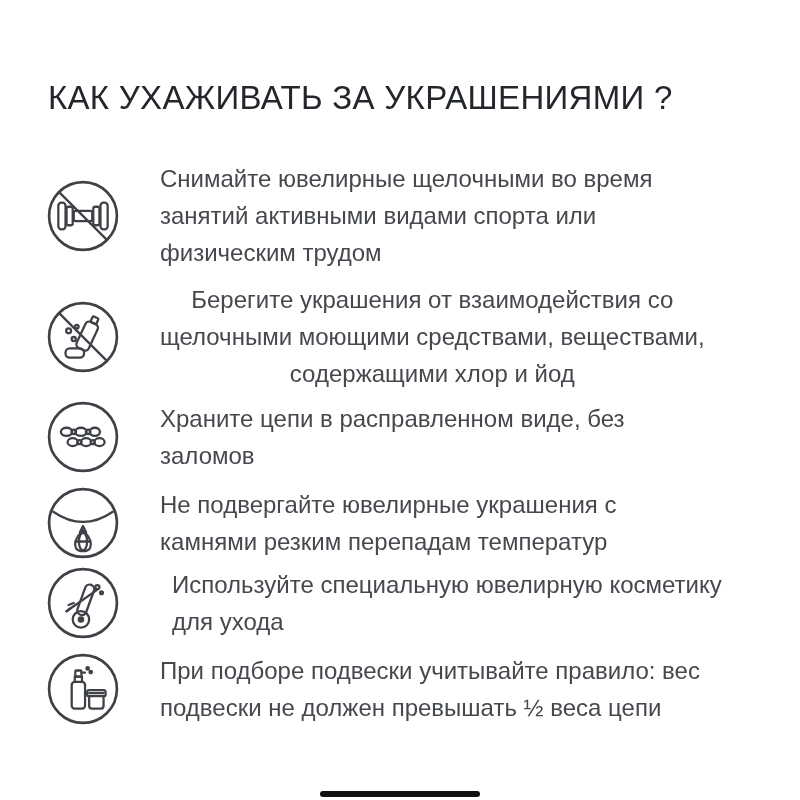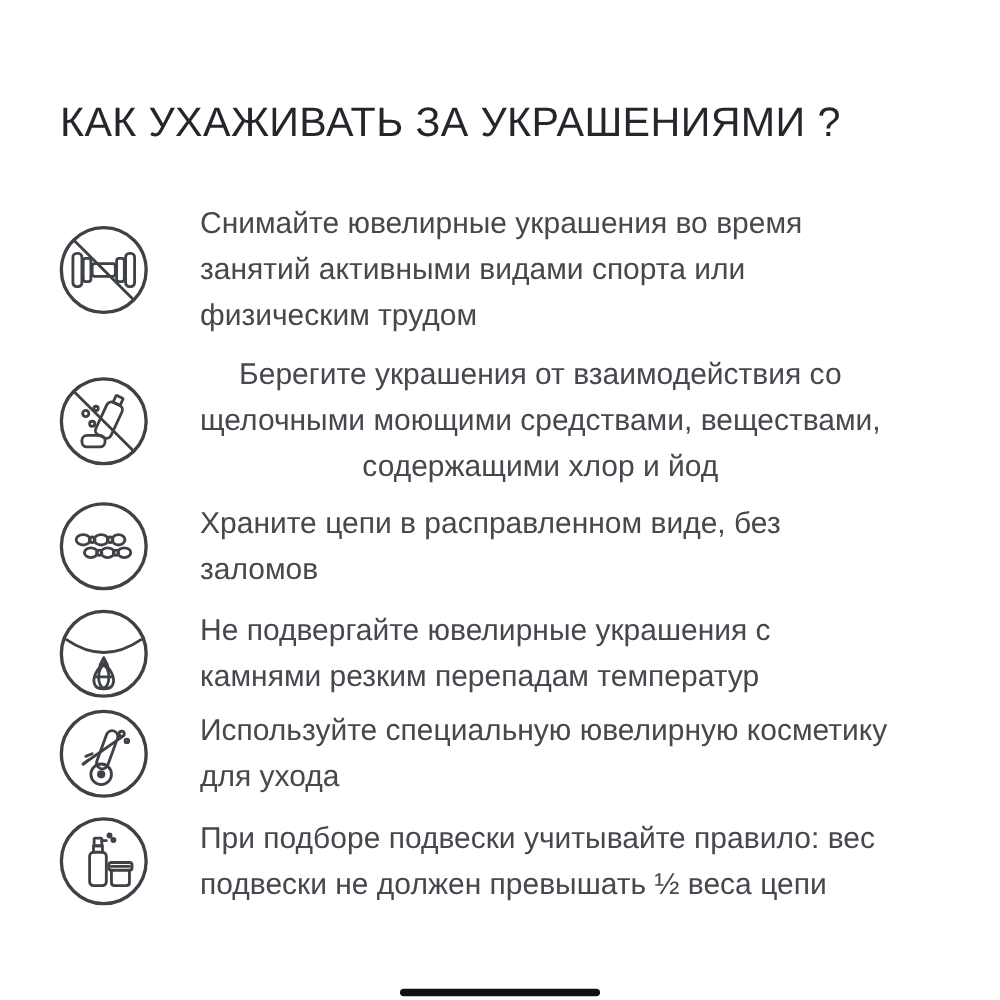--- a/index.html
+++ b/index.html
@@ -23,21 +23,21 @@
   }
   .tips { display: block; }
   .tip {
     display: flex;
     align-items: center;
   }
   .tip-1 { margin-bottom: 10px; }
   .tip-2 { margin-bottom: 8px; text-align: center; }
   .tip-3 { }
   .tip-4 { margin-bottom: 6px; margin-top: 12px; }
-  .tip-5 { margin-bottom: 12px; }
+  .tip-5 { margin-bottom: 12px; gap: 12px; }
   .icon-wrap {
     flex: none;
     width: 74px;
     height: 74px;
     margin-right: 40px;
     display: block;
   }
   .icon-wrap svg { display: block; width: 74px; height: 74px; }
   .icon-wrap svg * { stroke: #3e4146; fill: none; stroke-width: 2.2; stroke-linecap: round; stroke-linejoin: round; }
   .icon-wrap svg .ring { stroke-width: 2.6; }
@@ -74,21 +74,21 @@
         <svg viewBox="0 0 72 72">
           <circle class="ring" cx="36" cy="36" r="33"></circle>
           <rect x="27" y="31" width="18" height="10" rx="2"></rect>
           <rect x="20" y="27" width="6" height="18" rx="2"></rect>
           <rect x="12" y="23" width="7" height="26" rx="3"></rect>
           <rect x="46" y="27" width="6" height="18" rx="2"></rect>
           <rect x="53" y="23" width="7" height="26" rx="3"></rect>
           <line x1="13" y1="13" x2="59" y2="59"></line>
         </svg>
       </span>
-      <p class="tip-text">Снимайте ювелирные украшения во время
+      <p class="tip-text">Снимайте ювелирные щелочными во время
 занятий активными видами спорта или
 физическим трудом</p>
     </div>
 
     <div class="tip tip-2">
       <span class="icon-wrap">
         <svg viewBox="0 0 72 72">
           <circle class="ring" cx="36" cy="36" r="33"></circle>
           <g transform="rotate(25 40 34)">
             <rect x="34" y="21" width="13" height="28" rx="4"></rect>

